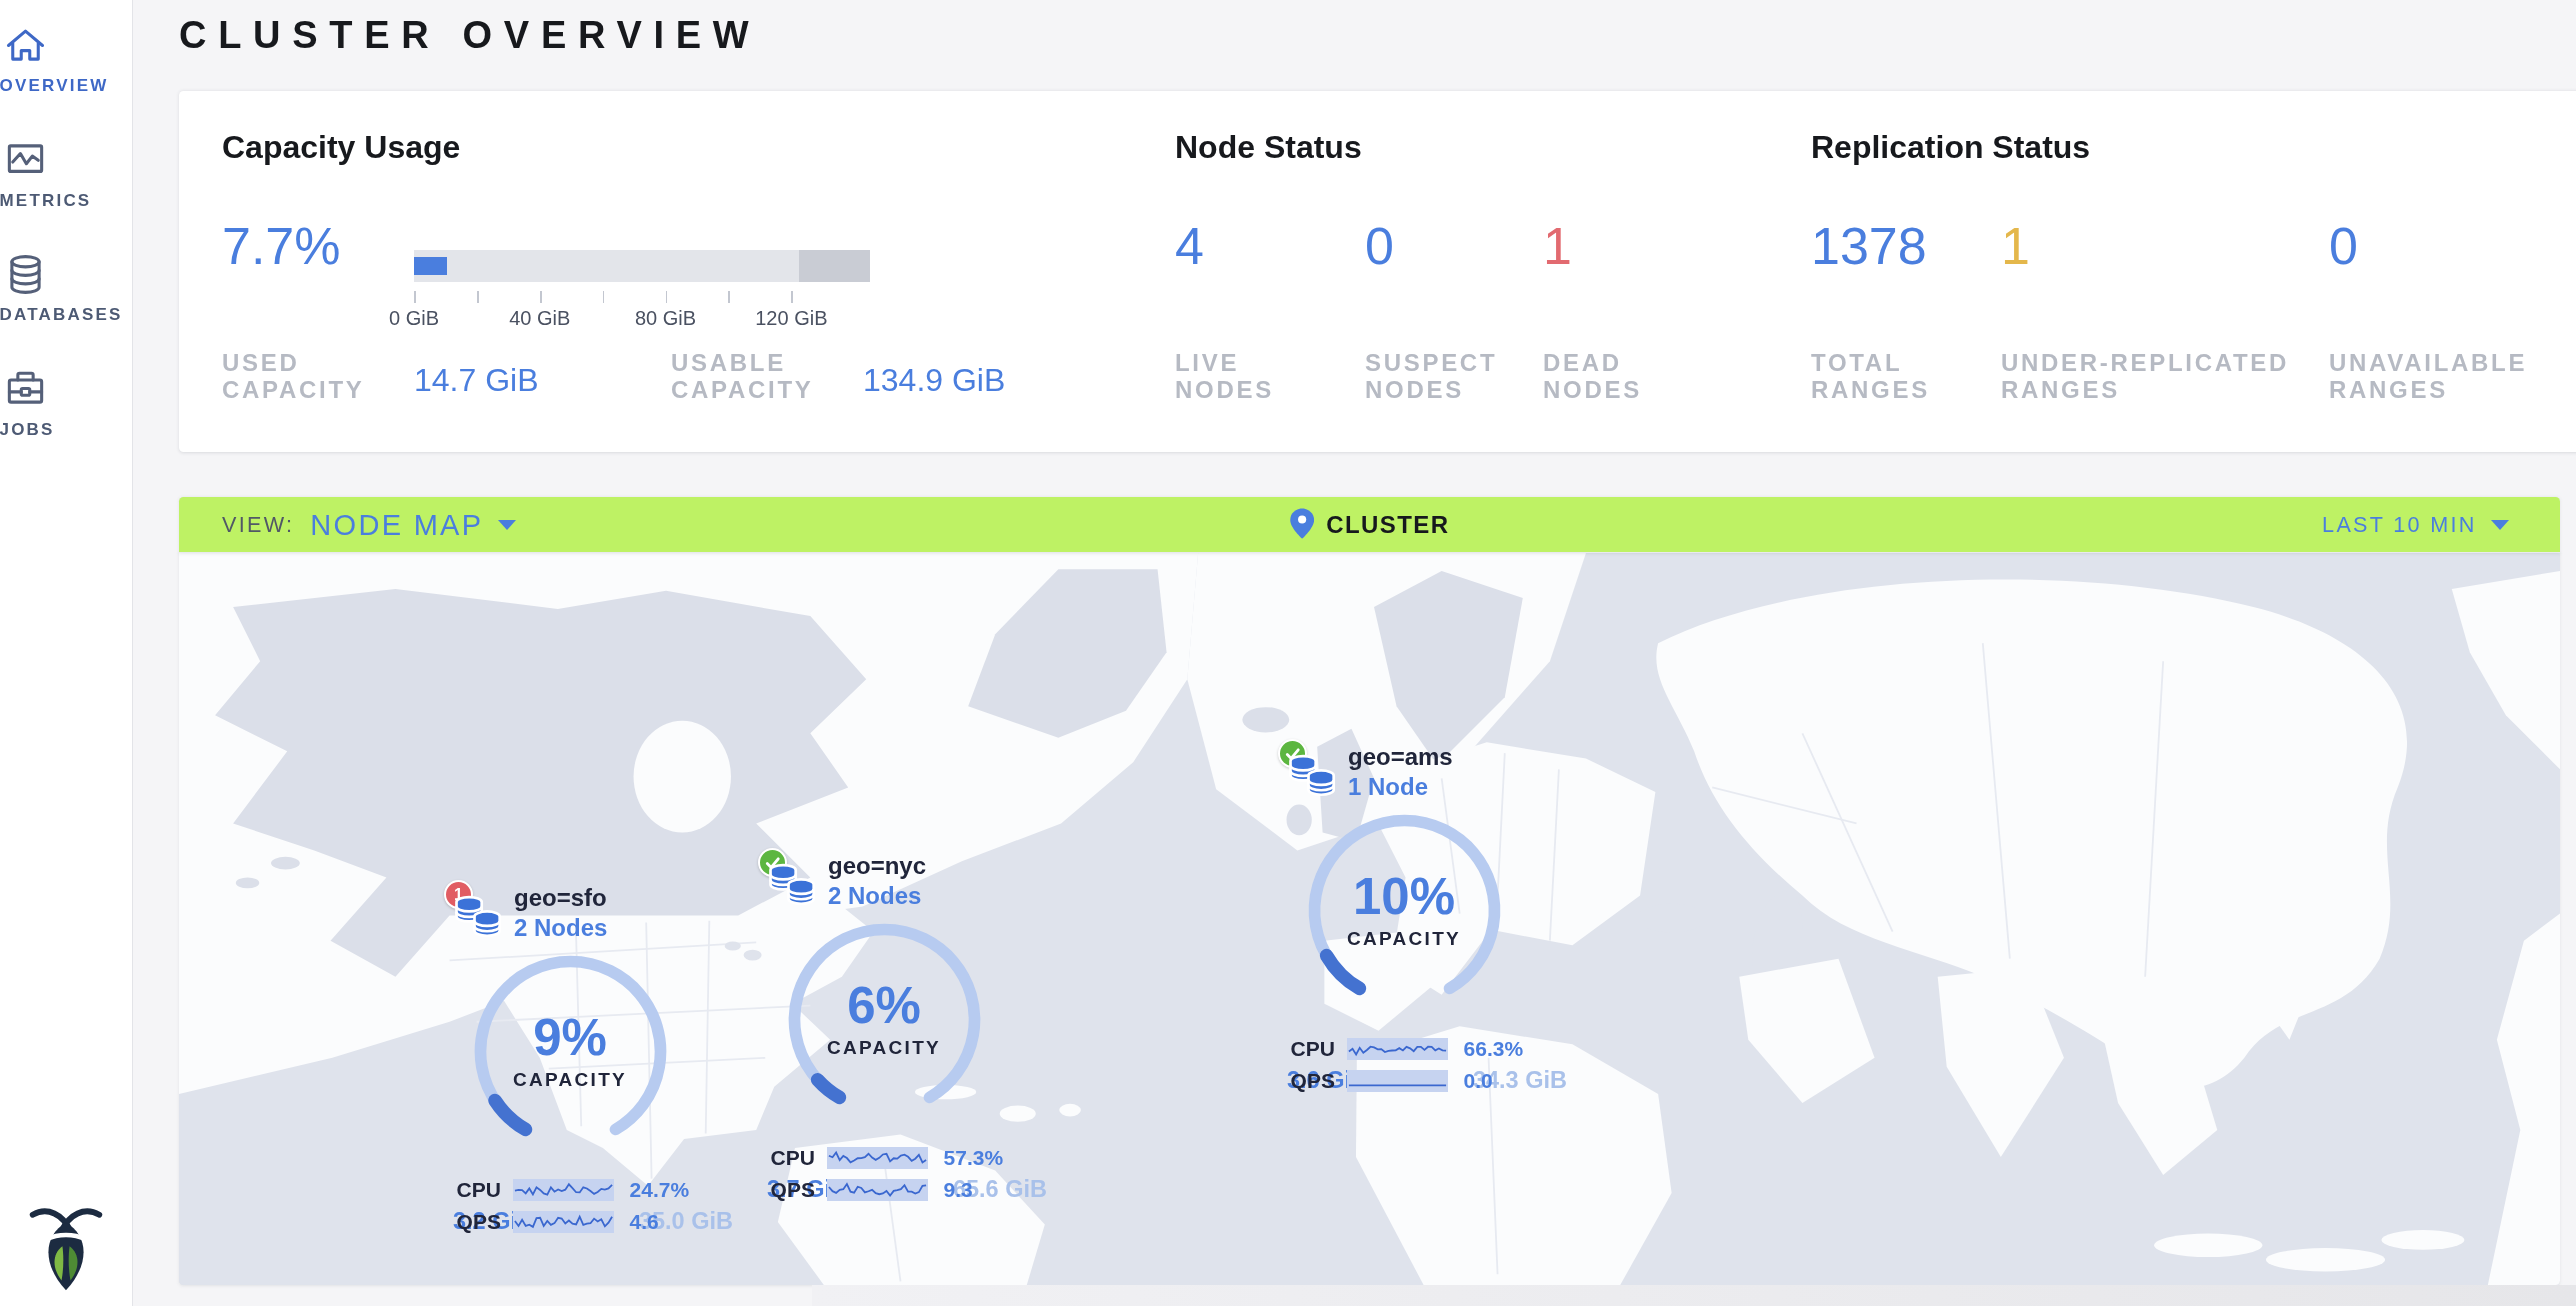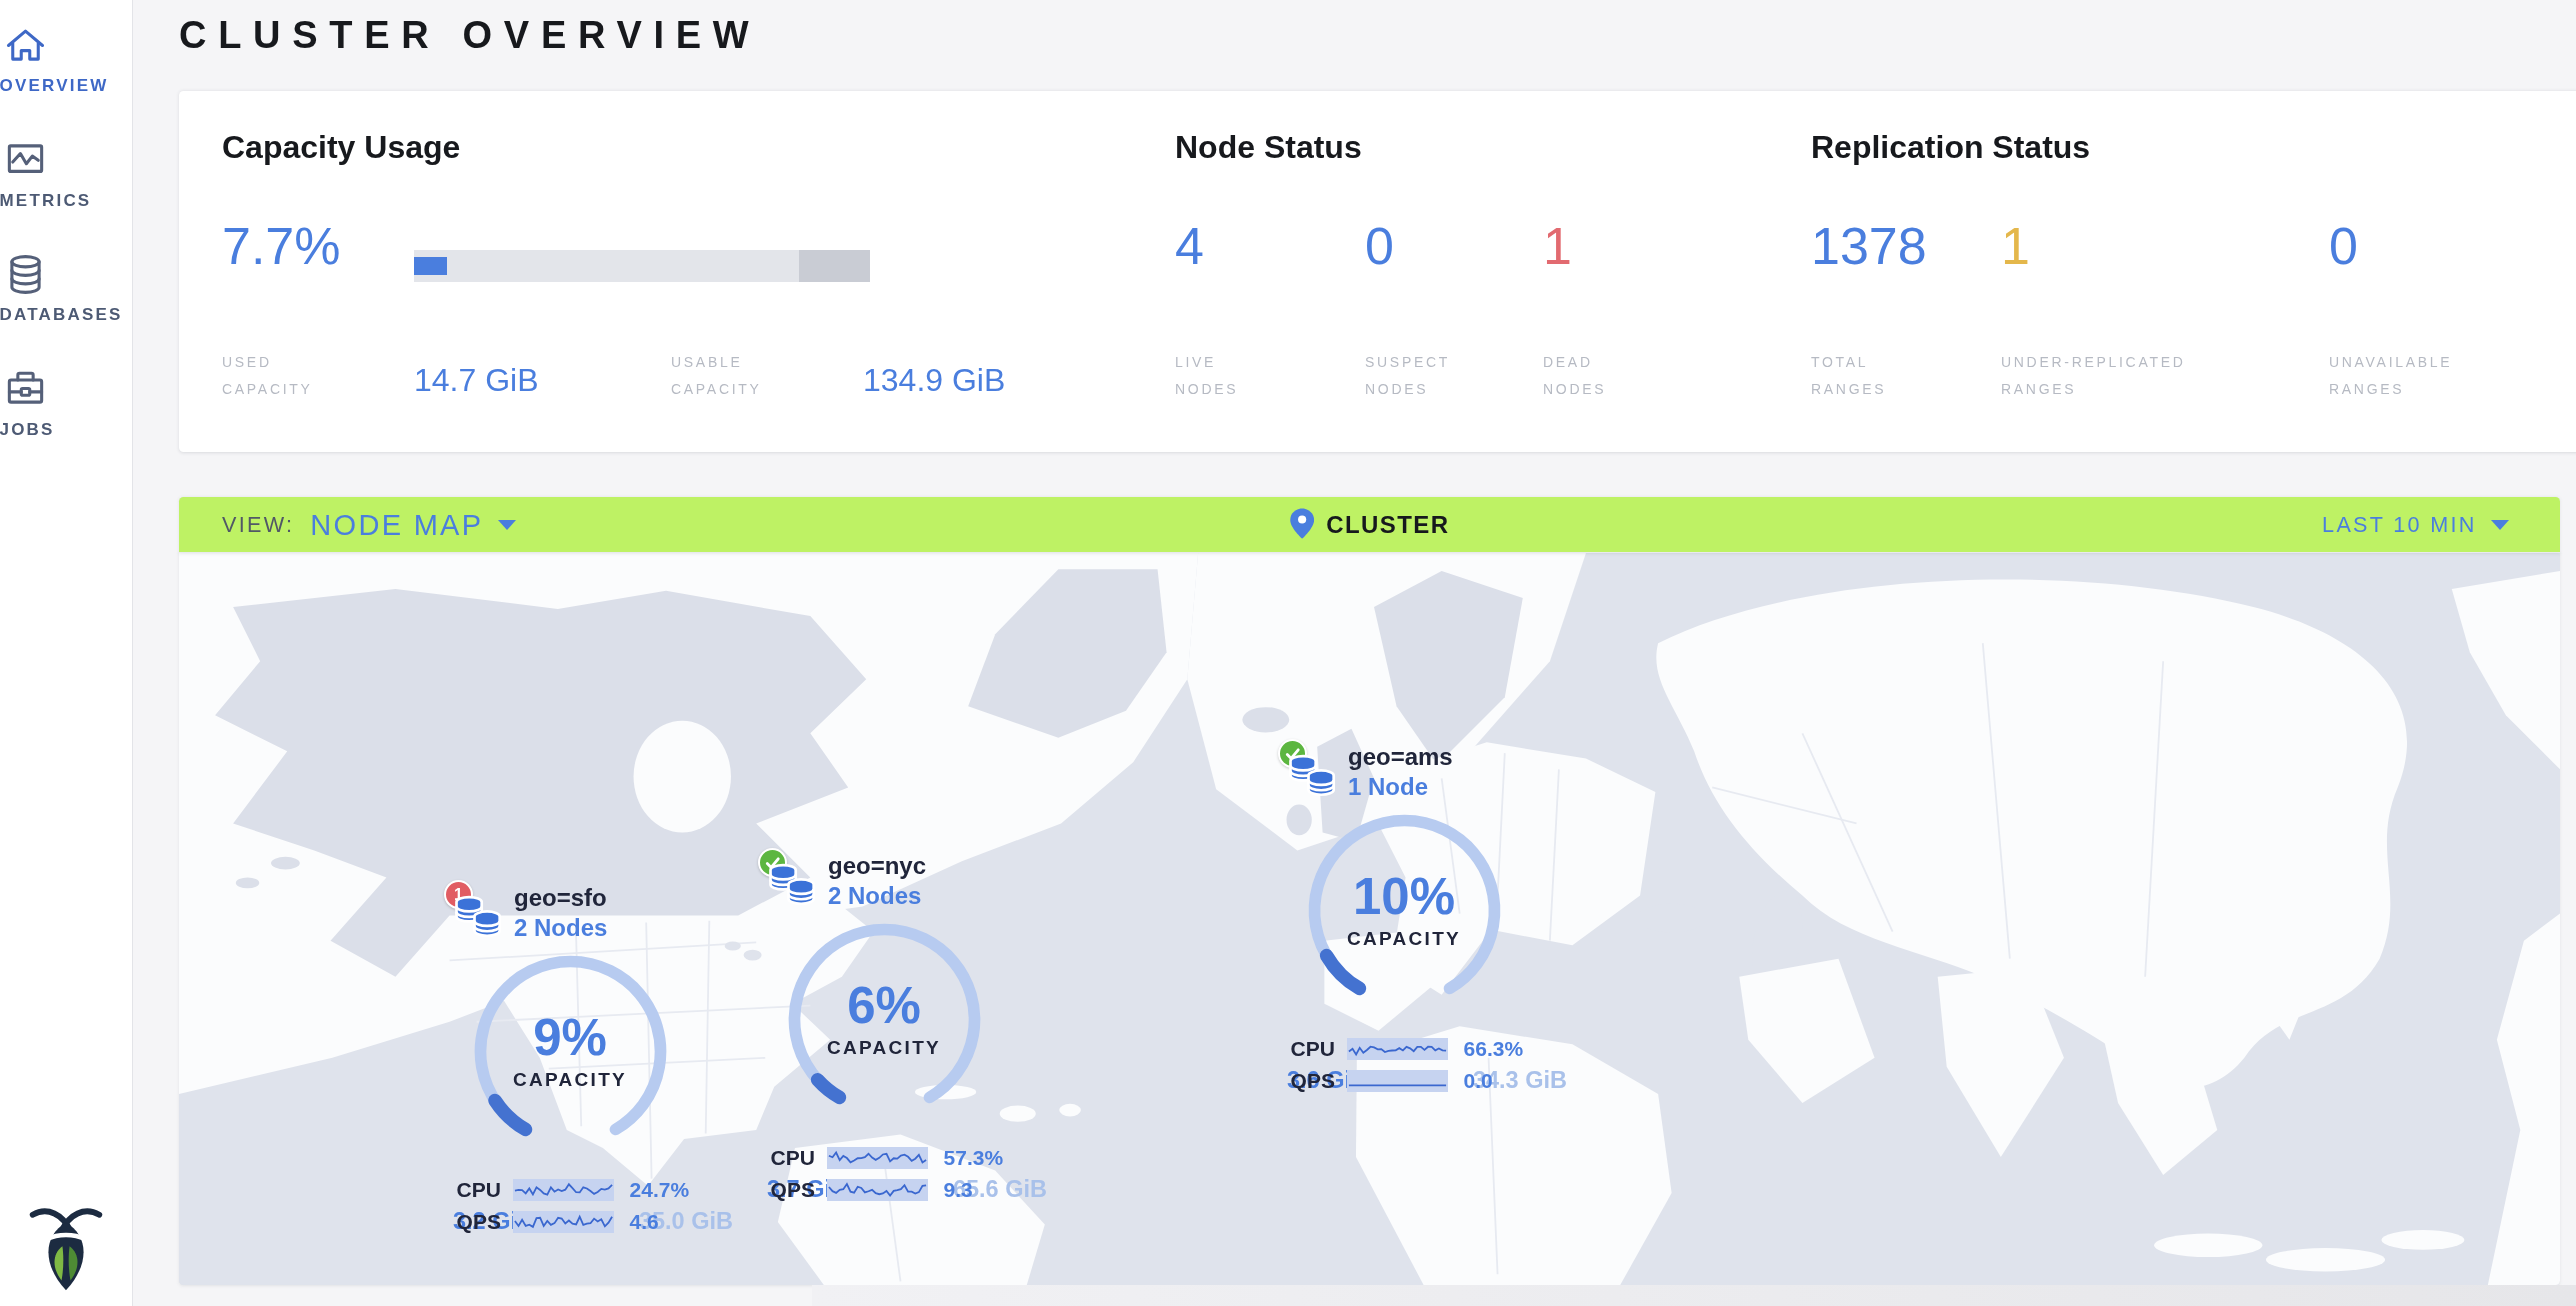--- a/index.html
+++ b/index.html
@@ -19,22 +19,22 @@
   
   .page-title { position:absolute; left:179px; top:14.4px; font-size:38px; font-weight:700;
                 letter-spacing:11.7px; color:#17191d; }
 
   
   .card { background:#fff; border-radius:4.5px; box-shadow:0 0.9px 3.6px rgba(60,64,80,.14); }
   .summary { position:absolute; left:179px; top:91px; width:2571px; height:361px; }
   .sec-title { position:absolute; font-size:32px; font-weight:700; color:#17191d; top:38px; }
   .big-num { position:absolute; top:124px; font-size:52px; line-height:63px; font-weight:400; }
   .c-blue { color:#4a7ede; } .c-red { color:#e26a70; } .c-yellow { color:#e4b74b; }
-  .stat-label { position:absolute; top:258px; font-size:14px; line-height:27px; letter-spacing:2.7px;
-                color:#b6bac3; font-weight:400; }
+  .stat-label { position:absolute; top:258px; font-size:24px; line-height:27px; letter-spacing:2.7px;
+                color:#b6bac3; font-weight:700; }
   .stat-value { position:absolute; top:271px; font-size:32px; color:#4a7ede; }
 
   
   .barwrap { position:absolute; left:235px; top:159px; width:456px; }
   .bar { position:relative; width:456px; height:32px; background:#e3e5ea; }
   .bar-used { position:absolute; left:0; top:7.2px; height:18px; background:#4a7ede; }
   .bar-dark { position:absolute; right:0; top:0; height:32px; background:#c9ccd4; }
   .axis { position:relative; width:456px; height:58px; }
   .tick { position:absolute; top:9px; width:1.8px; height:11.7px; background:#c3c7d0; }
   .tick-label { position:absolute; top:25px; transform:translateX(-50%); font-size:20px; color:#4a5161; white-space:nowrap; }
@@ -150,20 +150,33 @@
 
 <div class="summary card">
 
   <div class="sec-title" style="left:43px">Capacity Usage</div>
   <div class="big-num c-blue" style="left:43px">7.7%</div>
   <div class="barwrap">
     <div class="bar">
       <div class="bar-dark" style="width: 15.5172%;"></div>
       <div class="bar-used" style="width: 7.17241%;"></div>
     </div>
+    <div class="axis">
+        <div class="tick" style="left: 0%;"></div>
+        <div class="tick-label" style="left: 0%;">0 GiB</div>
+        <div class="tick" style="left: 13.7931%;"></div>
+        <div class="tick" style="left: 27.5862%;"></div>
+        <div class="tick-label" style="left: 27.5862%;">40 GiB</div>
+        <div class="tick" style="left: 41.3793%;"></div>
+        <div class="tick" style="left: 55.1724%;"></div>
+        <div class="tick-label" style="left: 55.1724%;">80 GiB</div>
+        <div class="tick" style="left: 68.9655%;"></div>
+        <div class="tick" style="left: 82.7586%;"></div>
+        <div class="tick-label" style="left: 82.7586%;">120 GiB</div>
+      </div>
   </div>
   <div class="stat-label" style="left:43px">
     <div>USED</div>
       <div>CAPACITY</div>
   </div>
   <div class="stat-value" style="left:235px">14.7 GiB</div>
   <div class="stat-label" style="left:492px">
     <div>USABLE</div>
       <div>CAPACITY</div>
   </div>

